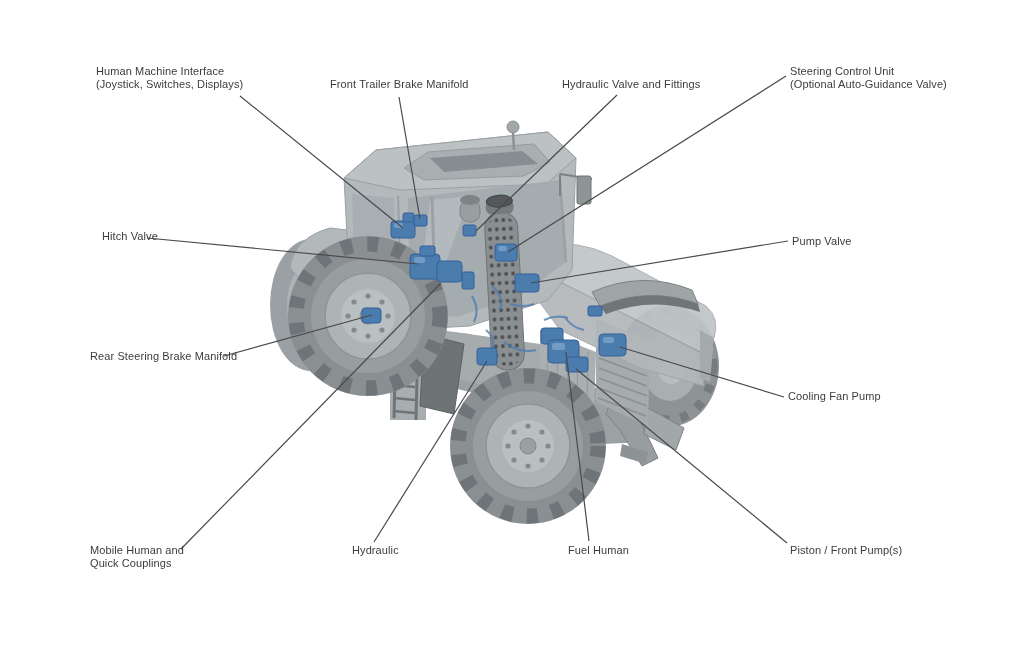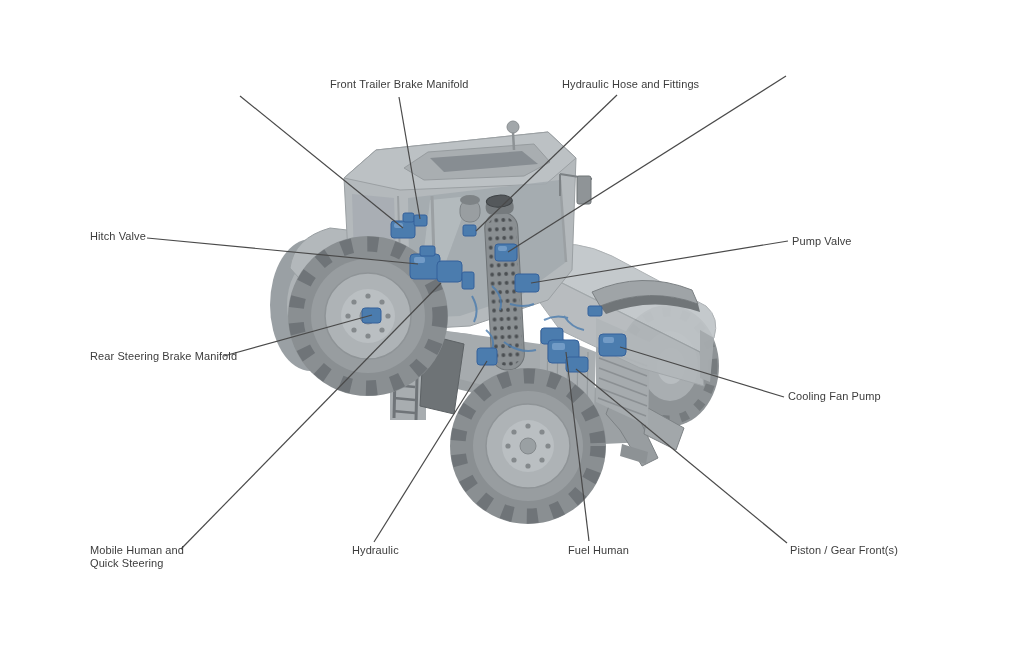--- a/index.html
+++ b/index.html
@@ -11,21 +11,21 @@
   .label{
     position:absolute;font-size:11px;line-height:12.5px;color:#3c3c3c;
     white-space:nowrap;letter-spacing:.1px;
   }
   .label span{display:block;}
   
   #lbl-hmi{left:96px;top:65px}
   #lbl-ftbm{left:330px;top:78px}
   #lbl-hhf{left:562px;top:78px}
   #lbl-scu{left:790px;top:65px}
-  #lbl-hv{left:90px;top:230px}
+  #lbl-hv{left:102px;top:230px}
   #lbl-bv{left:792px;top:235px}
   #lbl-rtbm{left:90px;top:350px}
   #lbl-cfd{left:788px;top:390px}
   #lbl-mv{left:90px;top:544px}
   #lbl-f{left:352px;top:544px}
   #lbl-fh{left:568px;top:544px}
   #lbl-pgp{left:790px;top:544px}
 </style>
 </head>
 <body>
@@ -222,45 +222,53 @@
       <line x1="788" y1="241" x2="531" y2="283"></line>
       <line x1="224" y1="356" x2="372" y2="315"></line>
       <line x1="784" y1="397" x2="620" y2="347"></line>
       <line x1="181" y1="549" x2="441" y2="283"></line>
       <line x1="374" y1="542" x2="487" y2="361"></line>
       <line x1="589" y1="541" x2="566" y2="352"></line>
       <line x1="787" y1="543" x2="576" y2="369"></line>
     </g>
   </svg>
 
+  <div class="label" id="lbl-hmi">
+    <span>Human Machine Interface</span>
+    <span>(Joystick, Switches, Displays)</span>
+  </div>
   <div class="label" id="lbl-ftbm">
     <span>Front Trailer Brake Manifold</span>
   </div>
   <div class="label" id="lbl-hhf">
-    <span>Hydraulic Hose and Fittings</span>
+    <span>Hydraulic Valve and Fittings</span>
+  </div>
+  <div class="label" id="lbl-scu">
+    <span>Steering Control Unit</span>
+    <span>(Optional Auto-Guidance Valve)</span>
   </div>
   <div class="label" id="lbl-hv">
     <span>Hitch Valve</span>
   </div>
   <div class="label" id="lbl-bv">
     <span>Pump Valve</span>
   </div>
   <div class="label" id="lbl-rtbm">
     <span>Rear Steering Brake Manifold</span>
   </div>
   <div class="label" id="lbl-cfd">
     <span>Cooling Fan Pump</span>
   </div>
   <div class="label" id="lbl-mv">
     <span>Mobile Human and</span>
-    <span>Quick Steering</span>
+    <span>Quick Couplings</span>
   </div>
   <div class="label" id="lbl-f">
     <span>Hydraulic</span>
   </div>
   <div class="label" id="lbl-fh">
     <span>Fuel Human</span>
   </div>
   <div class="label" id="lbl-pgp">
-    <span>Piston / Gear Front(s)</span>
+    <span>Piston / Front Pump(s)</span>
   </div>
 
 </div>
 
 </body></html>

